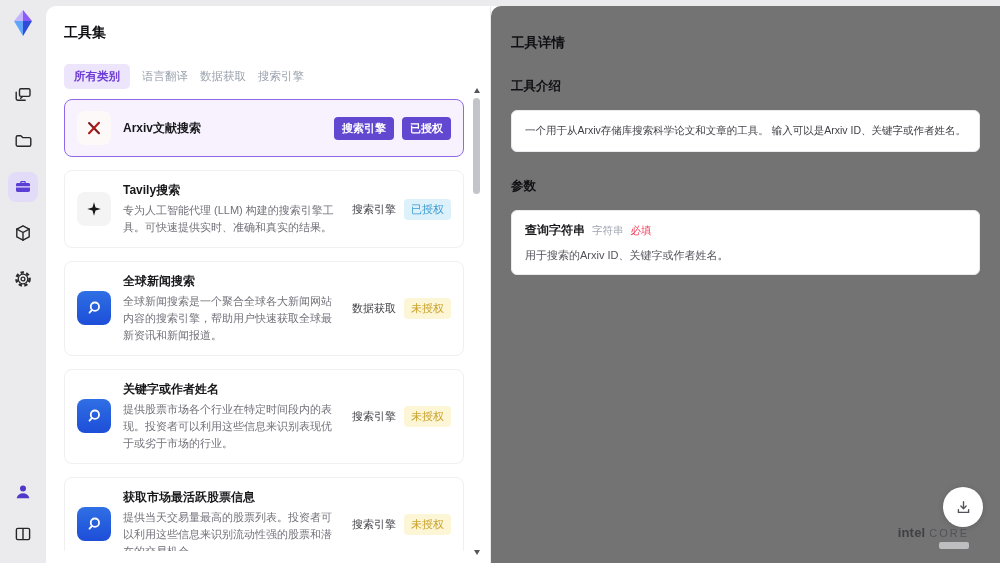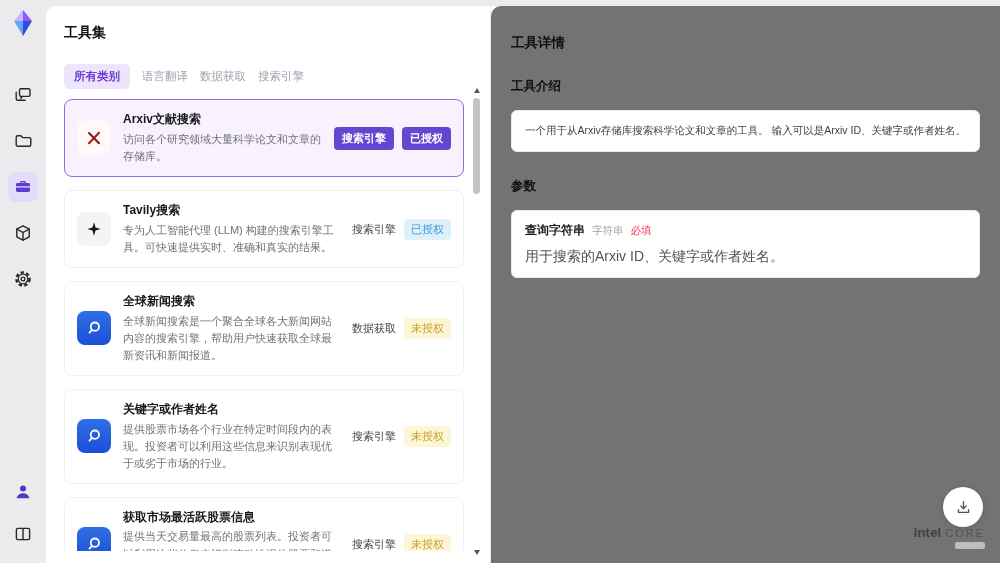--- a/index.html
+++ b/index.html
@@ -59,26 +59,26 @@
   
   .details-col { flex:1; background:#737373; padding:28px 20px 0 20px; border-radius:10px 0 0 0; }
   .details-title { font-size:13.5px; font-weight:bold; color:#101014; }
   .section-heading { font-size:12.5px; font-weight:bold; color:#101014; margin-top:26px; }
   .info-box { margin-top:15px; background:#fff; border:1px solid #e9eaee; border-radius:6px; padding:11px 13px; }
   .intro-text { font-size:10.5px; color:#3f3f46; line-height:1.7; white-space:nowrap; }
   .param-head { display:flex; align-items:baseline; gap:7px; }
   .param-name { font-size:12px; font-weight:bold; color:#18181b; }
   .param-type { font-size:10.5px; color:#9ca3af; }
   .param-required { font-size:10.5px; color:#f3425f; }
-  .param-desc { font-size:14px; color:#52525b; margin-top:9px; }
+  .param-desc { font-size:11px; color:#52525b; margin-top:9px; }
 
   
   .fab { position:absolute; right:17px; bottom:36px; width:40px; height:40px; border-radius:50%;
          background:#fff; box-shadow:0 1px 6px rgba(0,0,0,.14); display:flex; align-items:center; justify-content:center; cursor:pointer; z-index:6; }
-  .brand { position:absolute; right:15px; bottom:14px; text-align:right; z-index:6; color:#3f3f46; }
+  .brand { position:absolute; right:31px; bottom:14px; text-align:right; z-index:6; color:#3f3f46; }
   .brand-row { font-size:13px; letter-spacing:.2px; }
   .brand-intel { font-weight:bold; }
   .brand-core { font-size:11px; letter-spacing:2px; text-transform:uppercase; color:#52525b; }
   .brand-sub { margin-top:2px; margin-left:auto; width:30px; height:7px; border-radius:2px; background:#d7d7db; opacity:.75; }
 </style>
 </head>
 <body>
 
 <div class="rail">
   <svg class="logo" viewBox="0 0 30 30">
@@ -152,21 +152,20 @@
 
       <div class="tool-card selected">
         <div class="tool-icon arxiv">
           <svg width="18" height="18" viewBox="0 0 20 20" fill="none" stroke-linecap="round">
             <path d="M4.5 4.5L15.5 15.8" stroke="#7f1d1d" stroke-width="2.4"></path>
             <path d="M15.5 4.2L4.5 15.8" stroke="#b31b1b" stroke-width="2.4"></path>
           </svg>
         </div>
         <div class="tool-text">
           <div class="tool-name">Arxiv文献搜索</div>
-          <div class="tool-desc">访问各个研究领域大量科学论文和文章的存储库。</div>
         </div>
         <div class="tool-badges">
           <span class="cat-label">搜索引擎</span>
           <span class="pill">已授权</span>
         </div>
       </div>
 
       <div class="tool-card">
         <div class="tool-icon">
           <svg width="18" height="18" viewBox="0 0 20 20">

